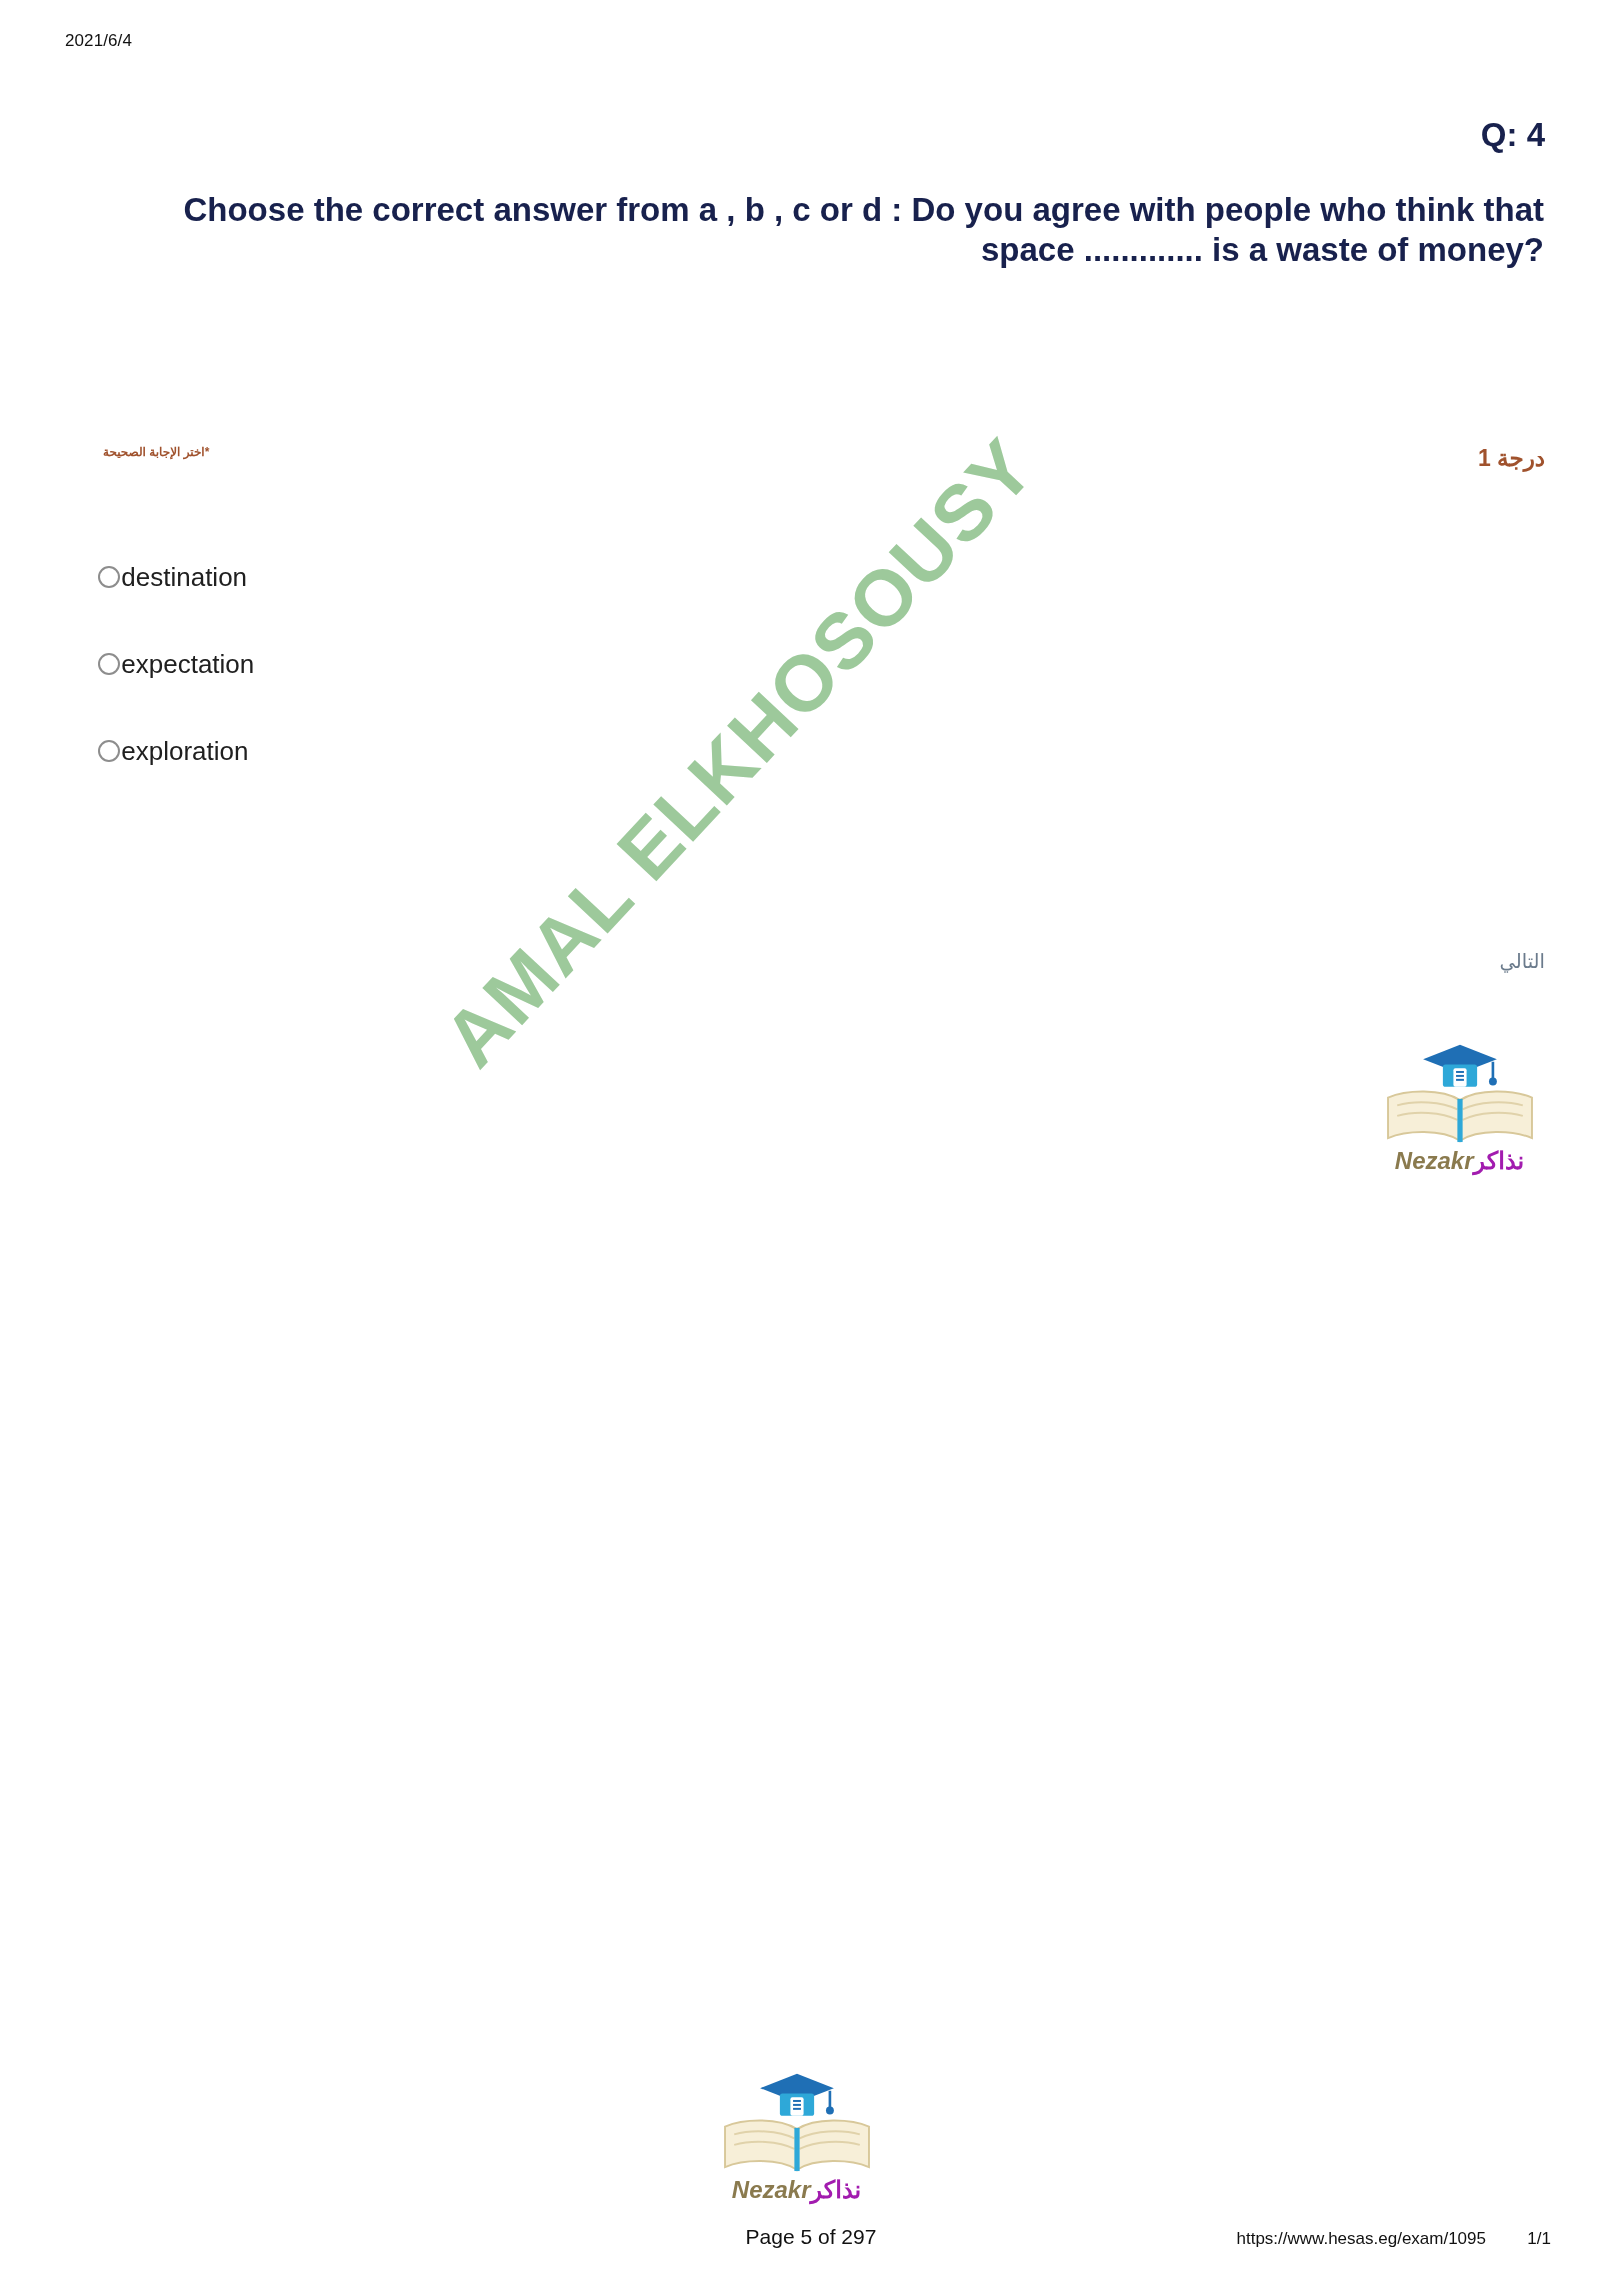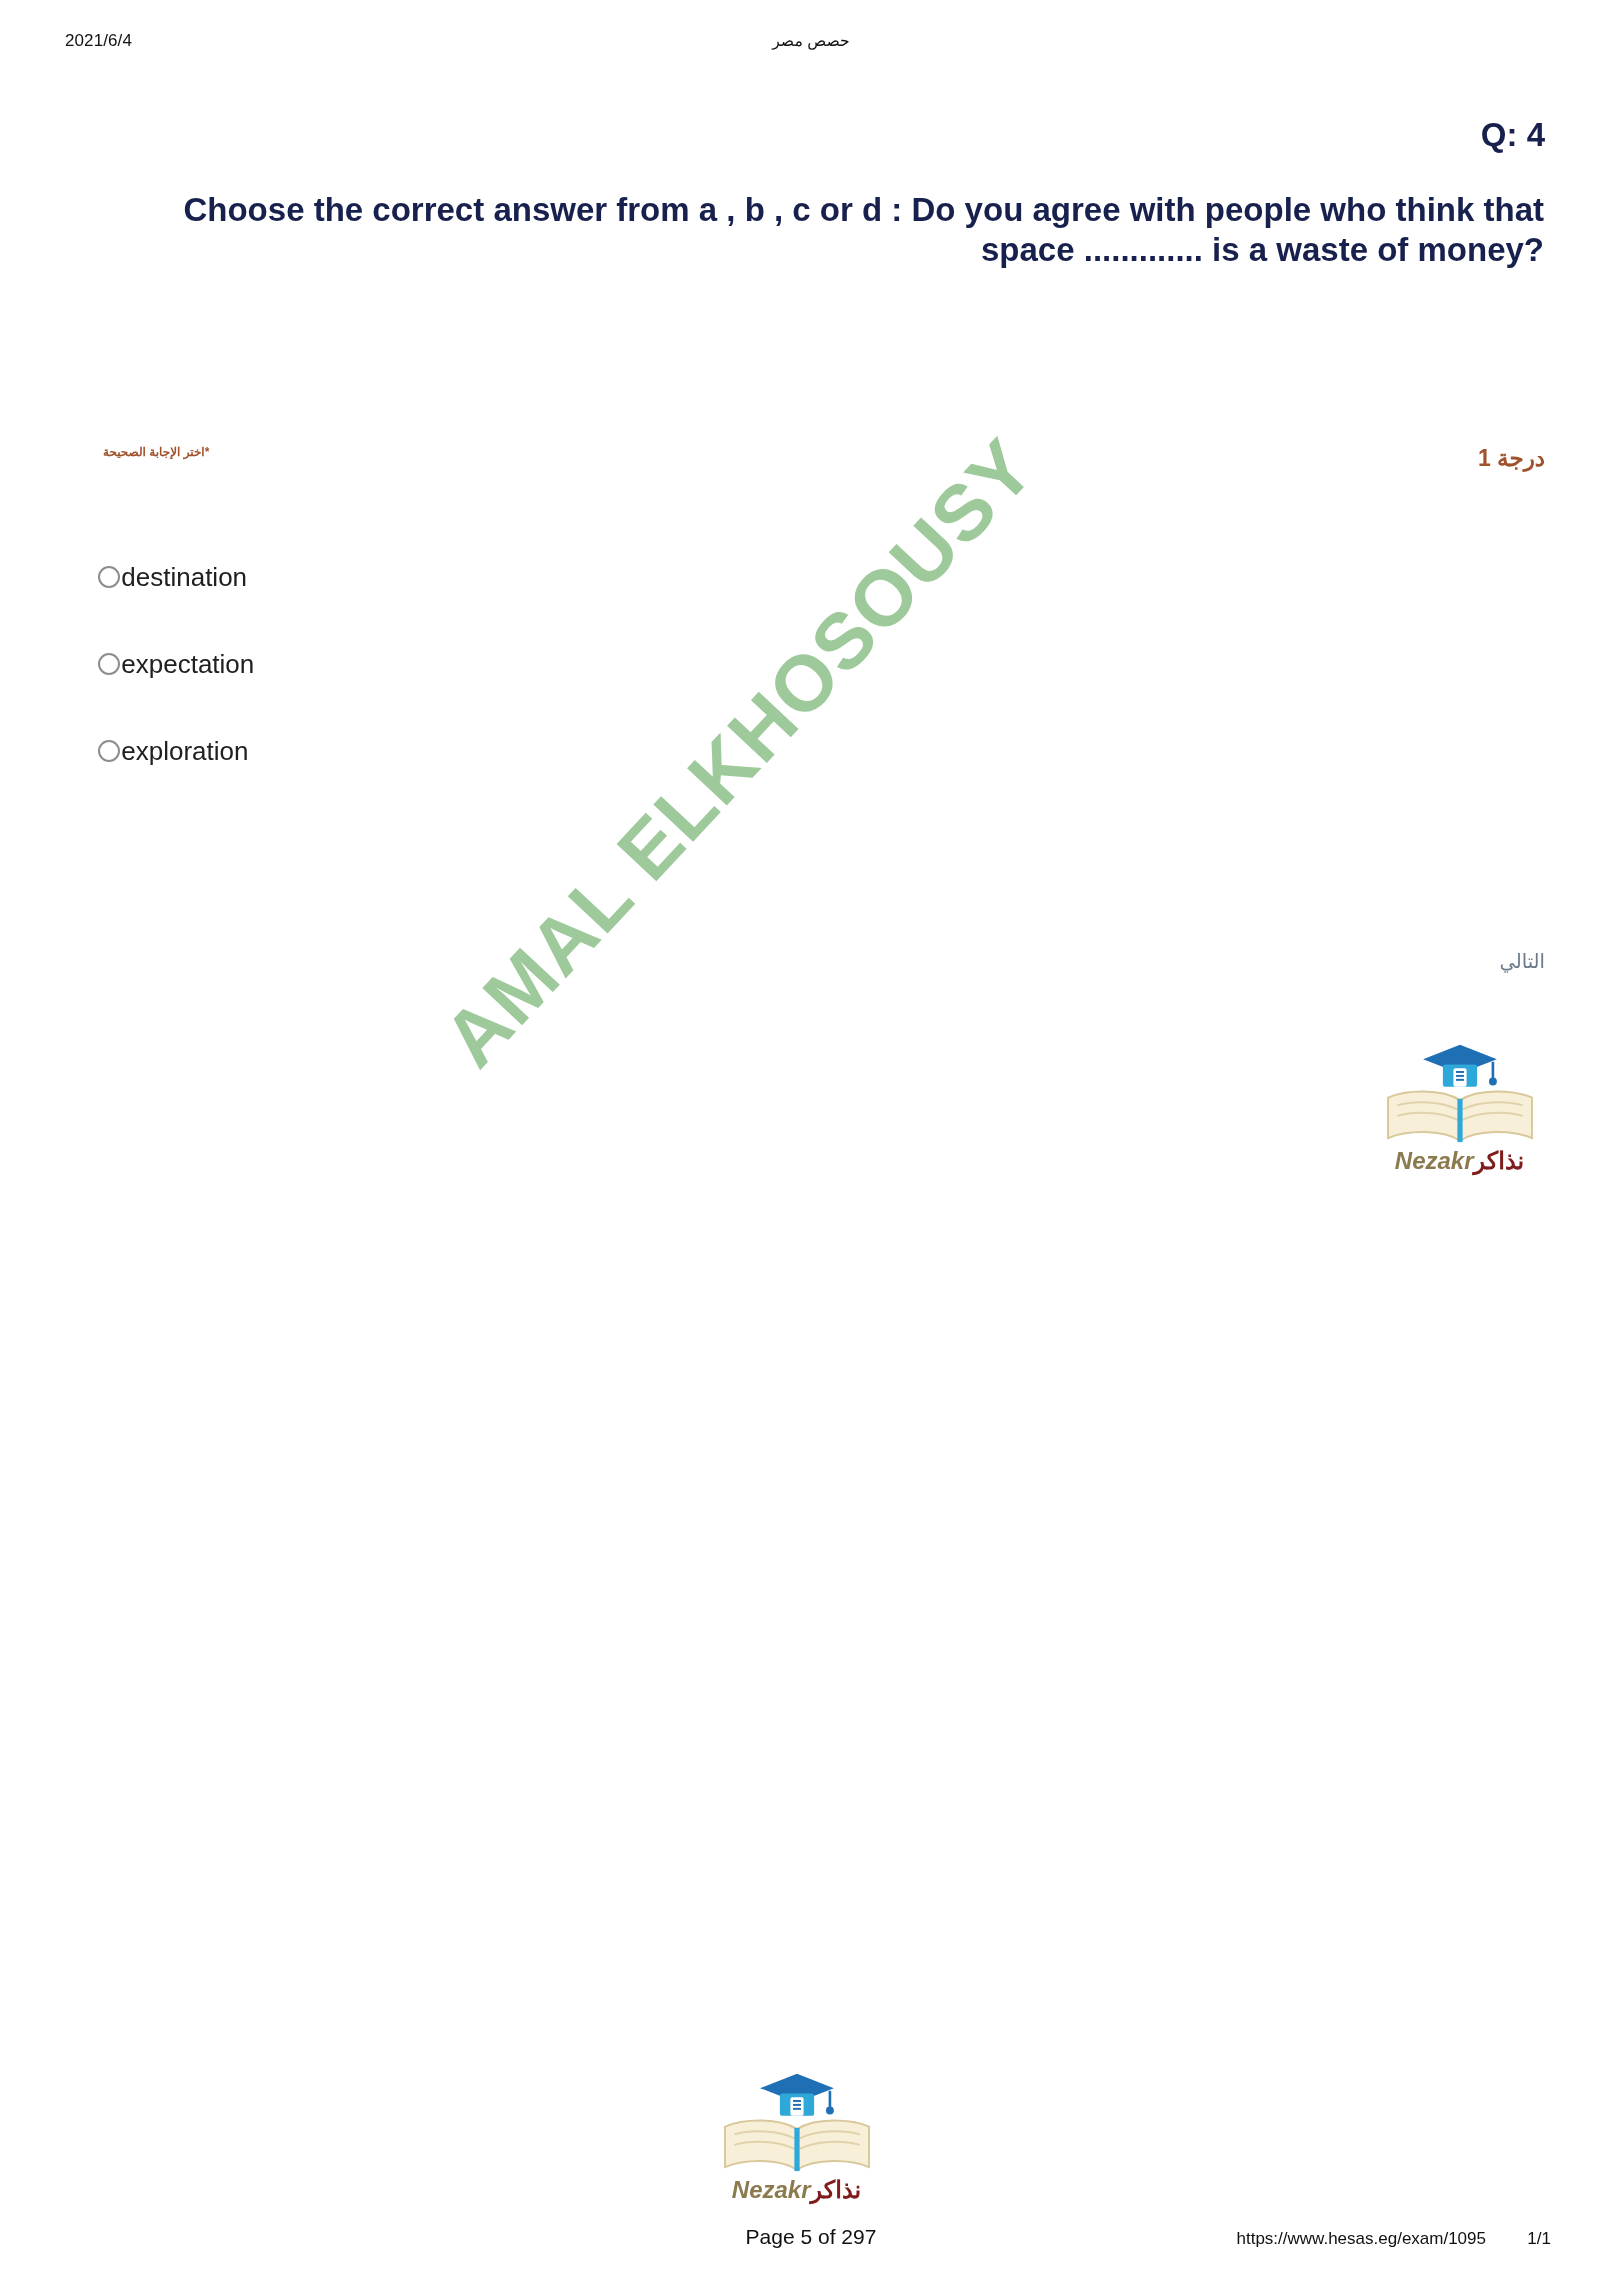--- a/index.html
+++ b/index.html
@@ -177,21 +177,21 @@
     top: 110px;
     width: 100%;
     text-align: center;
     font-size: 24px;
     font-weight: bold;
     color: #8a7a4e;
     font-style: italic;
     white-space: nowrap;
   }
   .logo-text .ar {
-    color: #7f1d1d;
+    color: #a21caf;
     font-style: normal;
     font-weight: bold;
     margin-top: 22px;
   }
   .logo-right {
     position: absolute;
     right: 71px;
     top: 1037px;
   }
   .logo-bottom {
@@ -232,21 +232,20 @@
     color: #111111;
   }
 </style>
 </head>
 <body>
 
 <div class="page">
 
   <div class="print-header">
     <div class="print-date">2021/6/4</div>
-    <div class="print-title">حصص مصر</div>
   </div>
 
   <div class="q-number">Q: 4</div>
   <div class="q-text">Choose the correct answer from a , b , c or d : Do you agree with people who think that space ............. is a waste of money?</div>
 
   <div class="meta-row">
     <div class="meta-grade">درجة 1</div>
     <div class="meta-instruction">*اختر الإجابة الصحيحة</div>
   </div>
 

